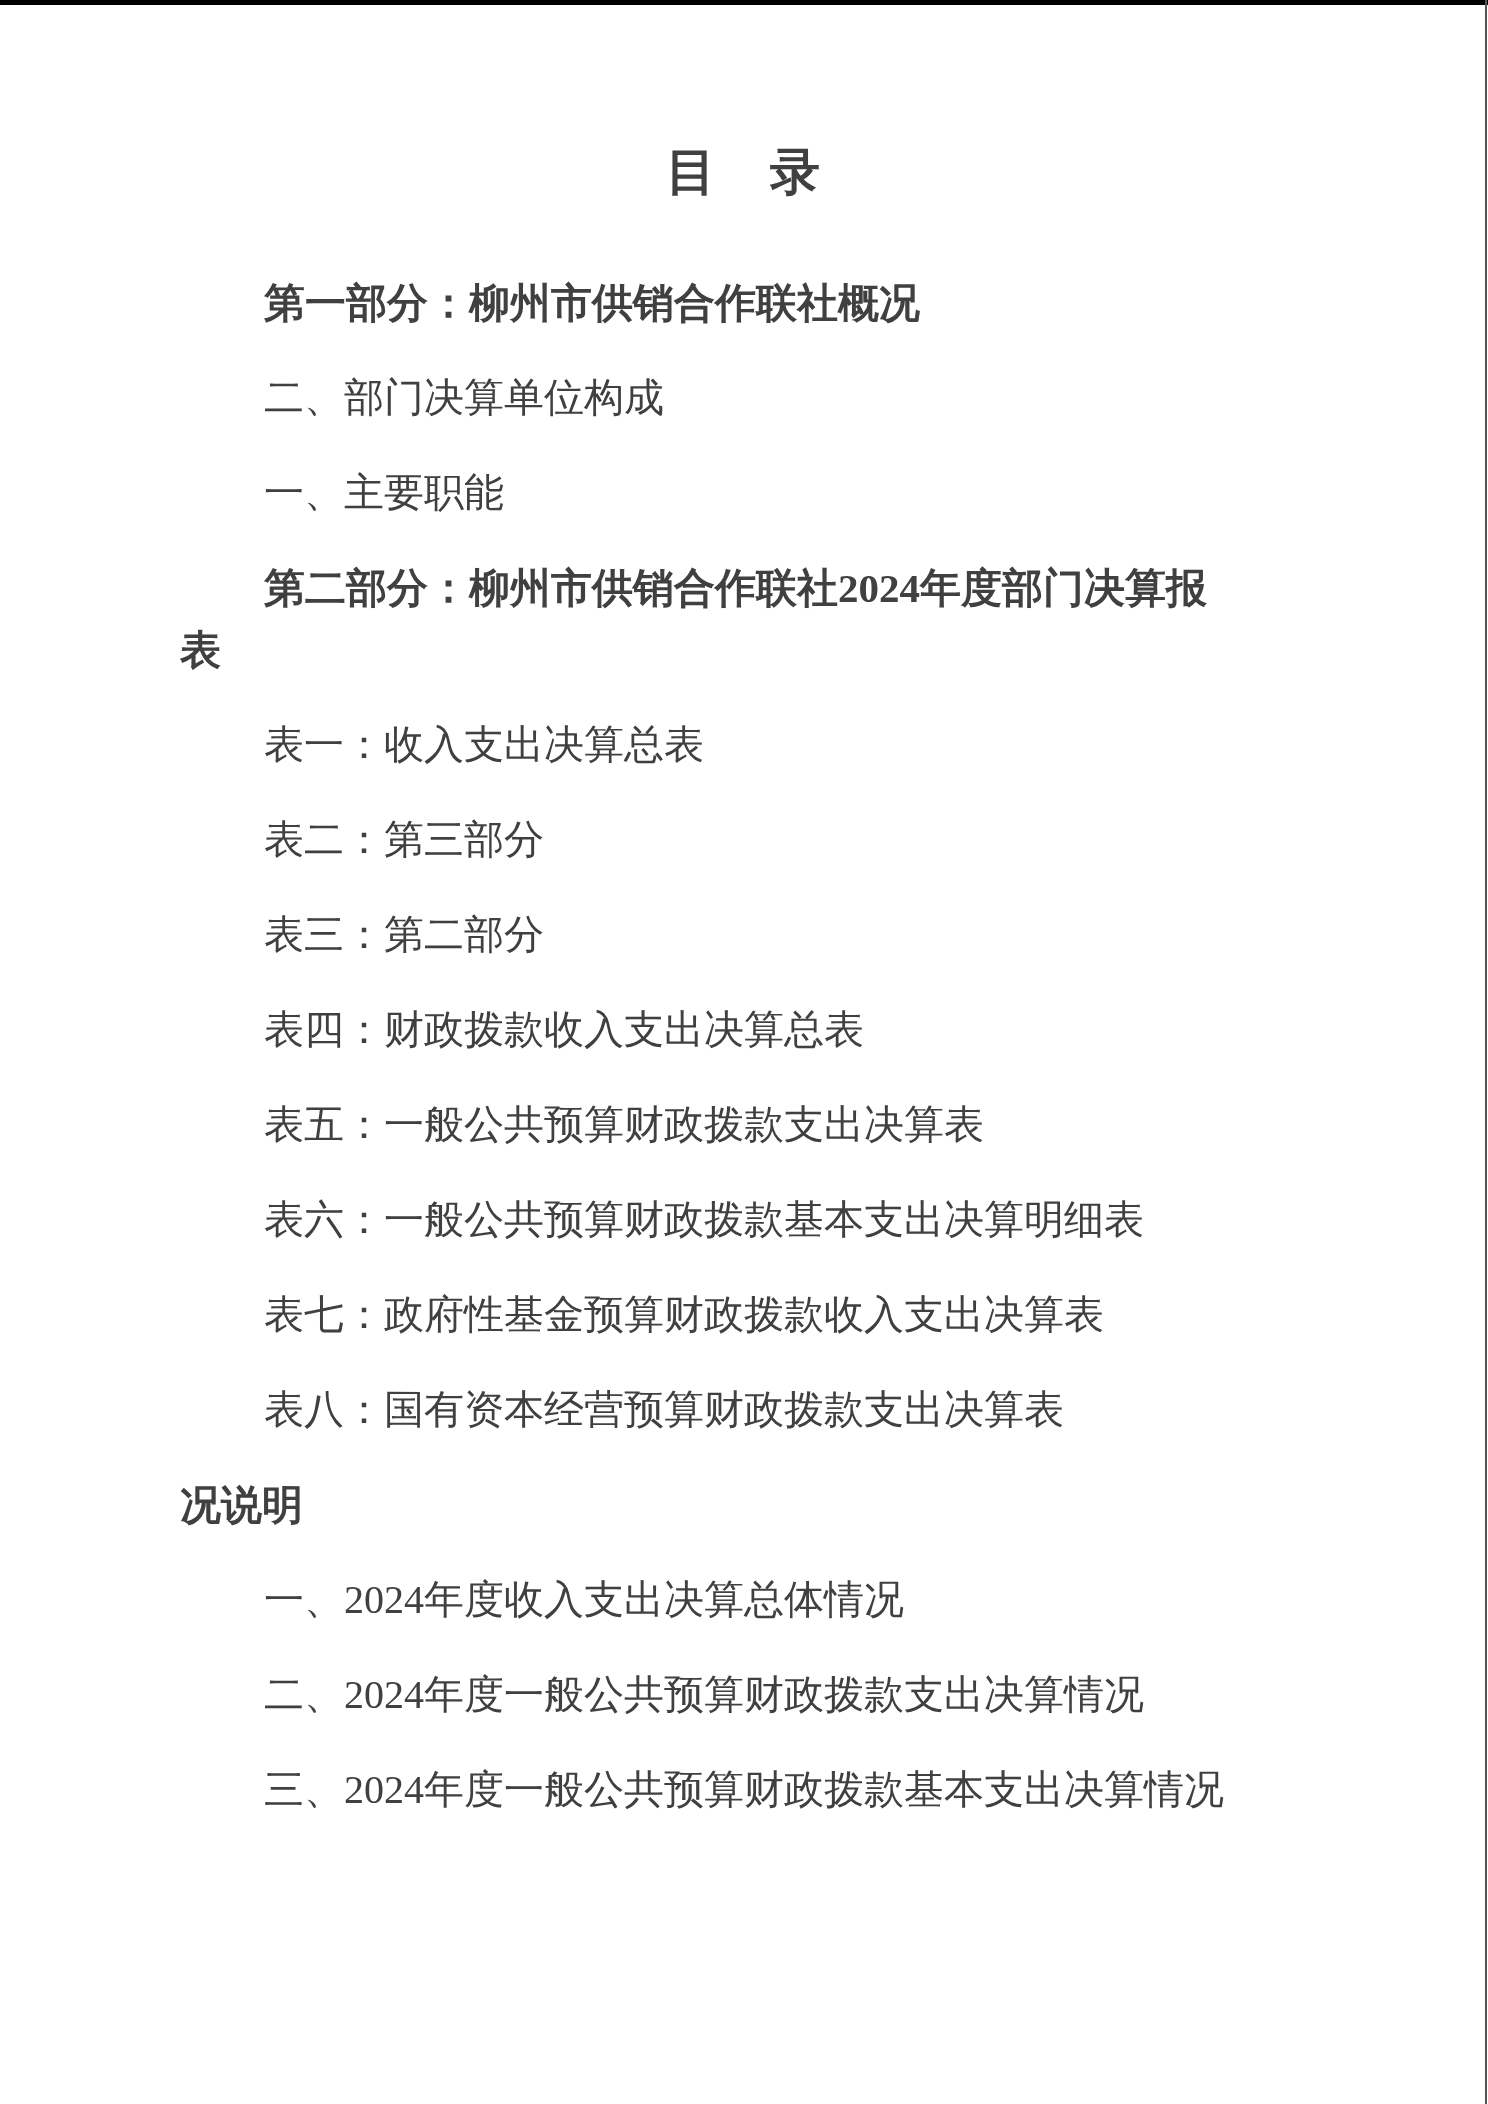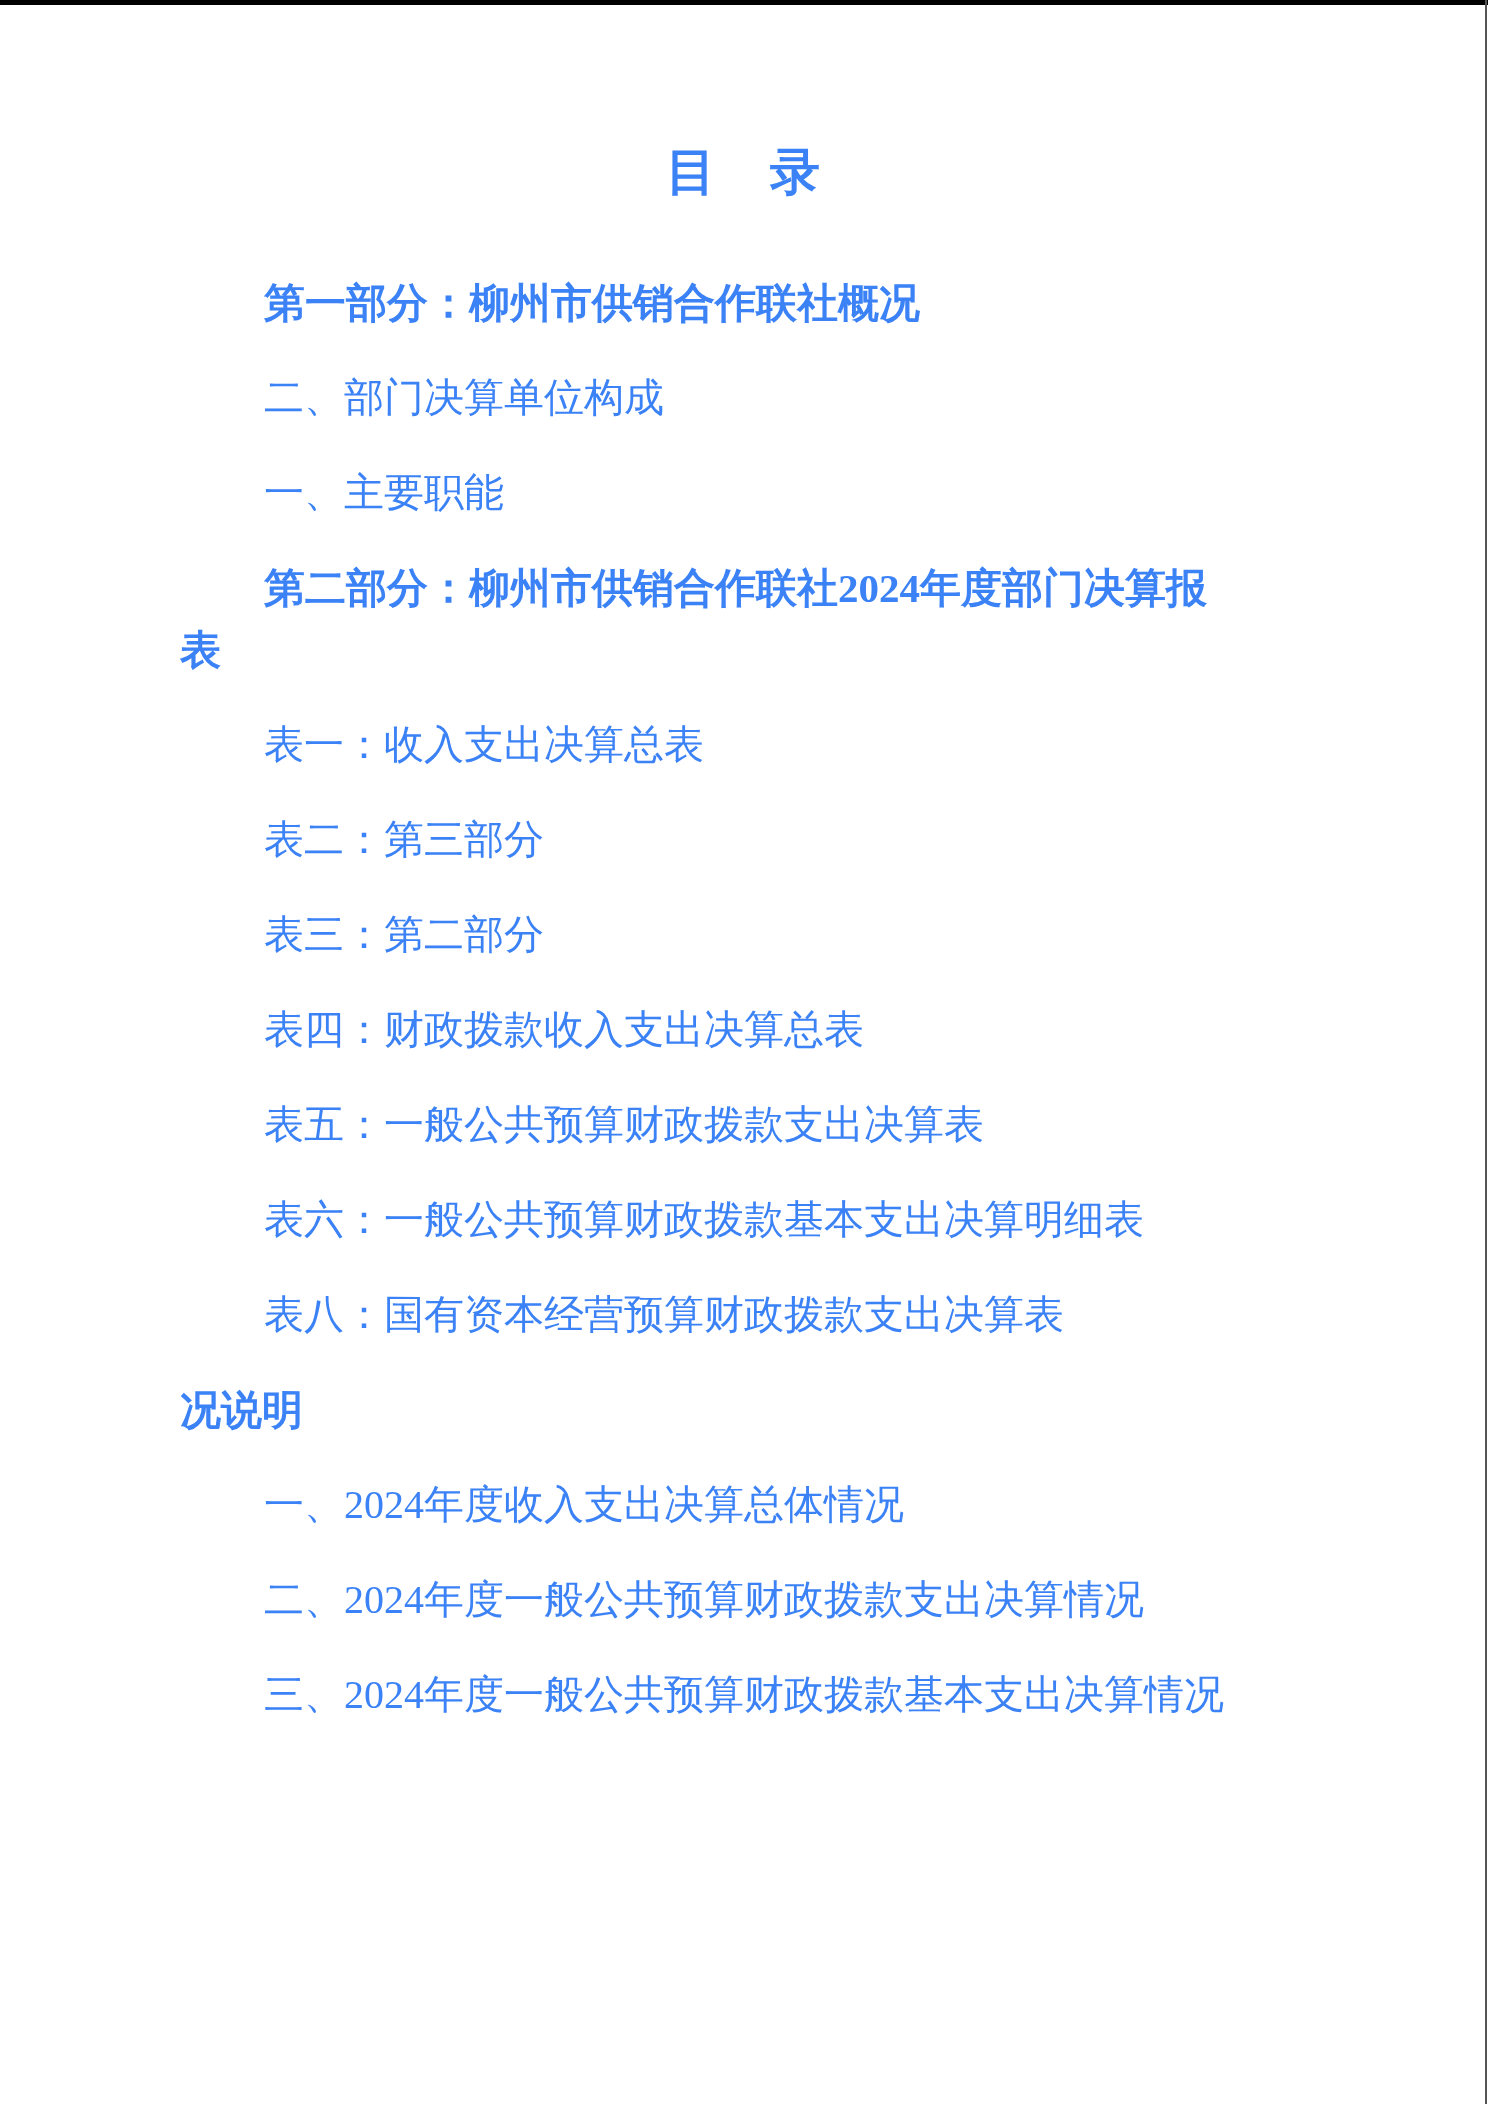--- a/index.html
+++ b/index.html
@@ -5,21 +5,21 @@
   html, body {
     margin: 0;
     padding: 0;
     background: #ffffff;
   }
   .page {
     position: relative;
     width: 1488px;
     height: 2104px;
     background: #ffffff;
-    color: #3b82f6;
+    color: #404040;
     font-family: "Liberation Sans", sans-serif;
     overflow: hidden;
     box-sizing: border-box;
     padding-top: 142px;
   }
   .scan-top-bar {
     position: absolute;
     top: 0;
     left: 0;
     width: 100%;
@@ -111,20 +111,23 @@
     </p>
 
     <p class="toc-entry item">
       <span class="line first">表五：一般公共预算财政拨款支出决算表</span>
     </p>
 
     <p class="toc-entry item">
       <span class="line first">表六：一般公共预算财政拨款基本支出决算明细表</span>
     </p>
 
+    <p class="toc-entry item">
+      <span class="line first">表七：政府性基金预算财政拨款收入支出决算表</span>
+    </p>
 
     <p class="toc-entry item">
       <span class="line first">表八：国有资本经营预算财政拨款支出决算表</span>
     </p>
 
 
     <p class="toc-entry heading">
       <span class="line">况说明</span>
     </p>
 

